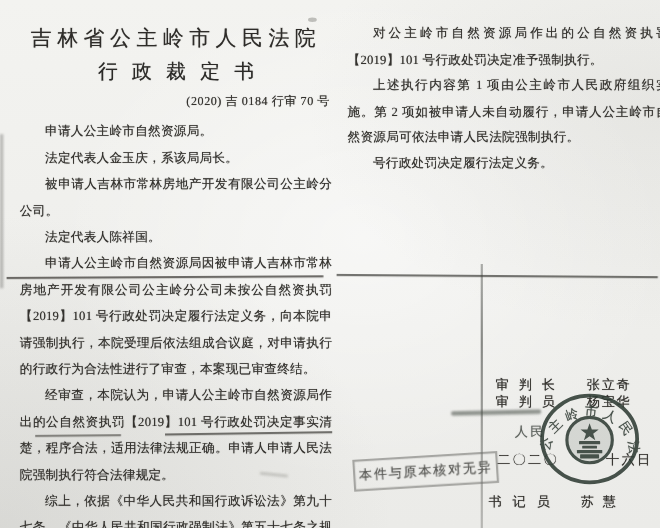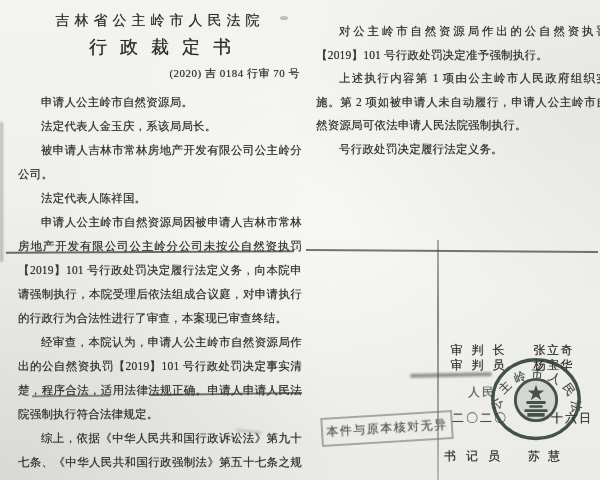--- a/index.html
+++ b/index.html
@@ -11,21 +11,21 @@
       radial-gradient(ellipse at 100% 20%, rgba(160,160,154,.14), transparent 38%),
       radial-gradient(ellipse at 55% 45%, rgba(255,255,255,.5), transparent 60%),
       linear-gradient(#f3f3f0,#ebebe8);
     font-family:"Liberation Serif","DejaVu Serif",serif;
     color:#34322e;
     text-shadow:0 0 .7px rgba(45,44,41,.65);
   }
   .col{position:absolute;top:8px;}
   .col-left{left:18px;width:284px;}
   .col-right{left:316px;width:292px;}
-  .court-name{margin-top:4px;text-align:center;font-size:14px;letter-spacing:5px;color:#2e2c29;}
+  .court-name{margin-top:14px;text-align:center;font-size:19px;letter-spacing:5px;color:#2e2c29;}
   .doc-title{margin-top:5px;text-align:center;font-size:18px;letter-spacing:13px;text-indent:13px;color:#2b2a27;}
   .case-no{margin-top:7px;text-align:right;font-size:11px;padding-right:2px;letter-spacing:.5px;}
   .paras{margin-top:9px;}
   .para{margin:0;text-indent:2em;text-align:justify;font-size:11.5px;letter-spacing:.2px;}
   .col-left .para{line-height:24px;}
   .col-right .paras{margin-top:12px;}
   .col-right .para{line-height:23.5px;}
 
   
   .sig-row{position:absolute;left:306px;width:288px;display:flex;justify-content:flex-end;

